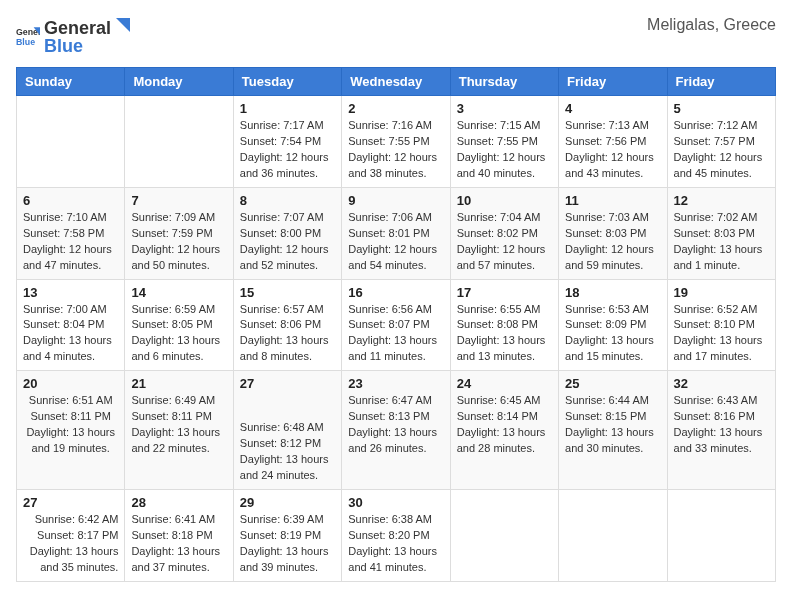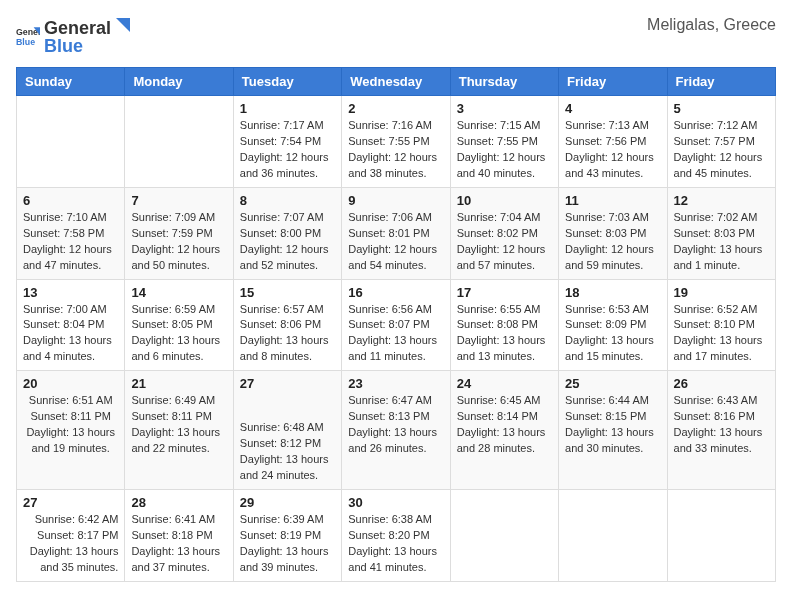--- a/index.html
+++ b/index.html
@@ -281,21 +281,21 @@
 Sunset: 8:14 PM
 Daylight: 13 hours and 28 minutes.</div>
         </td>
         <td>
           <div class="day-number">25</div>
           <div class="day-info" style="white-space: pre-line;">Sunrise: 6:44 AM
 Sunset: 8:15 PM
 Daylight: 13 hours and 30 minutes.</div>
         </td>
         <td>
-          <div class="day-number">26</div>
+          <div class="day-number">32</div>
           <div class="day-info" style="white-space: pre-line;">Sunrise: 6:43 AM
 Sunset: 8:16 PM
 Daylight: 13 hours and 33 minutes.</div>
         </td>
       </tr>
       <tr>
         <td>
           <div class="day-number">27</div>
           <div class="day-info" style="white-space: pre-line; text-align: right;">Sunrise: 6:42 AM
 Sunset: 8:17 PM

